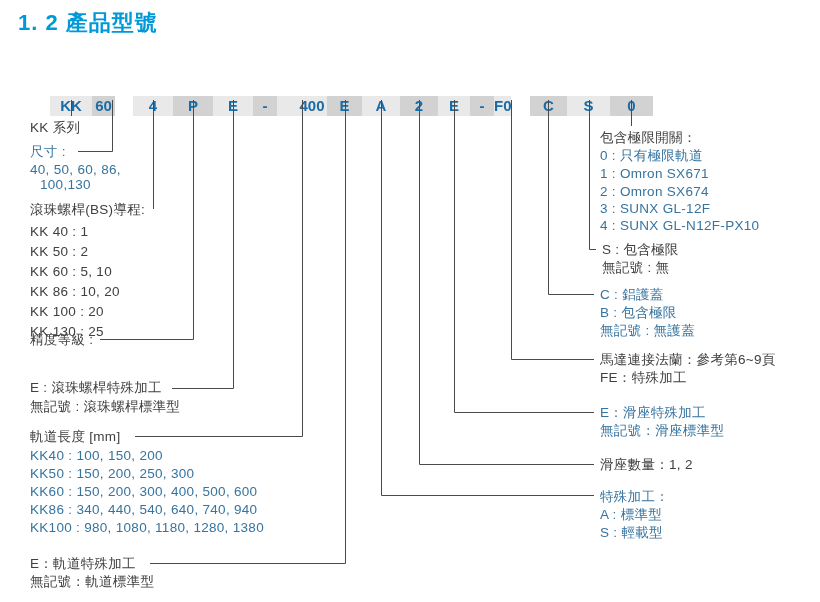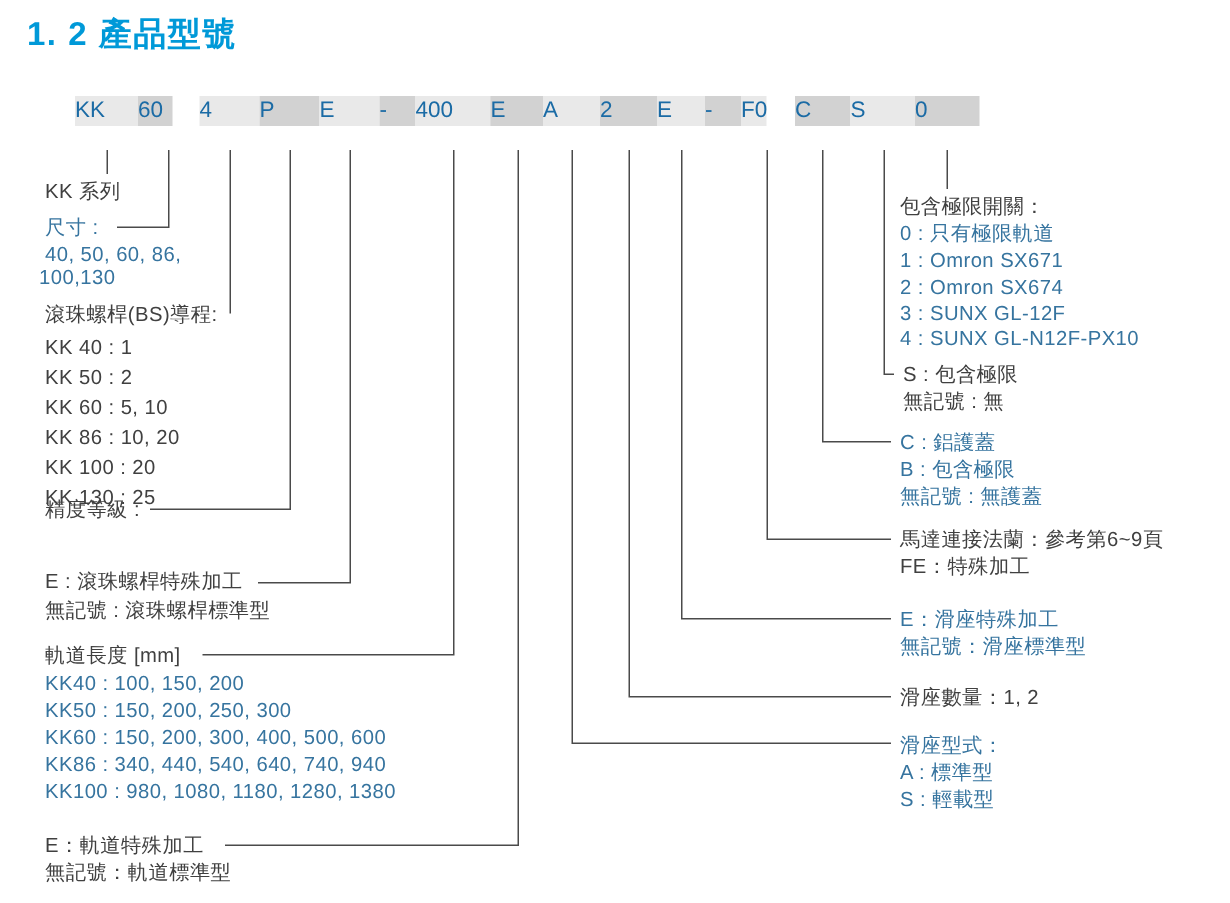--- a/index.html
+++ b/index.html
@@ -1,21 +1,21 @@
 <!DOCTYPE html>
 <html><head>
 <meta charset="utf-8">
 <style>
   html,body{margin:0;padding:0;background:#ffffff;}
   .page{position:relative;width:820px;height:602px;background:#ffffff;overflow:hidden;
         font-family:"Liberation Sans","DejaVu Sans",sans-serif;}
   .title{position:absolute;left:18px;top:8px;font-size:22px;font-weight:bold;color:#0099d8;
          letter-spacing:1px;}
-  .codebox{position:absolute;top:64px;height:20px;line-height:20px;text-align:left;
-           font-size:15px;font-weight:normal;color:#1b6ba5;}
+  .codebox{position:absolute;top:96px;height:20px;line-height:20px;text-align:center;
+           font-size:15px;font-weight:bold;color:#1b6ba5;}
   .bg-light{background:#e9e9e9;}
   .bg-dark{background:#d2d2d2;}
   .t{position:absolute;font-size:13.5px;line-height:15px;white-space:nowrap;letter-spacing:0.3px;}
   .d{color:#404040;}
   .b{color:#36749f;}
   svg.lines{position:absolute;left:0;top:0;}
   svg.lines path{fill:none;stroke:#4a4a4a;stroke-width:1;}
 </style>
 </head>
 <body>
@@ -57,21 +57,21 @@
     <path d="M511.5 100 V359.5 H594"></path>
     <path d="M548.5 100 V294.5 H594"></path>
     <path d="M589.5 100 V249.5 H596"></path>
     <path d="M631.5 100 V126"></path>
   </svg>
 
   <div class="t d" style="left:30px;top:120px">KK 系列</div>
 
   <div class="t b" style="left:30px;top:144px">尺寸 :</div>
   <div class="t b" style="left:30px;top:162px">40, 50, 60, 86,</div>
-  <div class="t b" style="left:26px;top:177px">100,130</div>
+  <div class="t b" style="left:40px;top:177px">100,130</div>
 
   <div class="t d" style="left:30px;top:202px">滾珠螺桿(BS)導程:</div>
   <div class="t d" style="left:30px;top:224px">KK 40 : 1</div>
   <div class="t d" style="left:30px;top:244px">KK 50 : 2</div>
   <div class="t d" style="left:30px;top:264px">KK 60 :  5, 10</div>
   <div class="t d" style="left:30px;top:284px">KK 86 :  10, 20</div>
   <div class="t d" style="left:30px;top:304px">KK 100 :  20</div>
   <div class="t d" style="left:30px;top:324px">KK 130 :  25</div>
 
   <div class="t d" style="left:30px;top:332px">精度等級 :</div>
@@ -104,17 +104,17 @@
   <div class="t b" style="left:600px;top:323px">無記號 : 無護蓋</div>
 
   <div class="t d" style="left:600px;top:352px">馬達連接法蘭：參考第6~9頁</div>
   <div class="t d" style="left:600px;top:370px">FE：特殊加工</div>
 
   <div class="t b" style="left:600px;top:405px">E：滑座特殊加工</div>
   <div class="t b" style="left:600px;top:423px">無記號：滑座標準型</div>
 
   <div class="t d" style="left:600px;top:457px">滑座數量：1, 2</div>
 
-  <div class="t b" style="left:600px;top:489px">滑座型式：</div>
+  <div class="t b" style="left:600px;top:489px">特殊加工：</div>
   <div class="t b" style="left:600px;top:507px">A : 標準型</div>
   <div class="t b" style="left:600px;top:525px">S : 輕載型</div>
 
 </div>
 
 </body></html>

